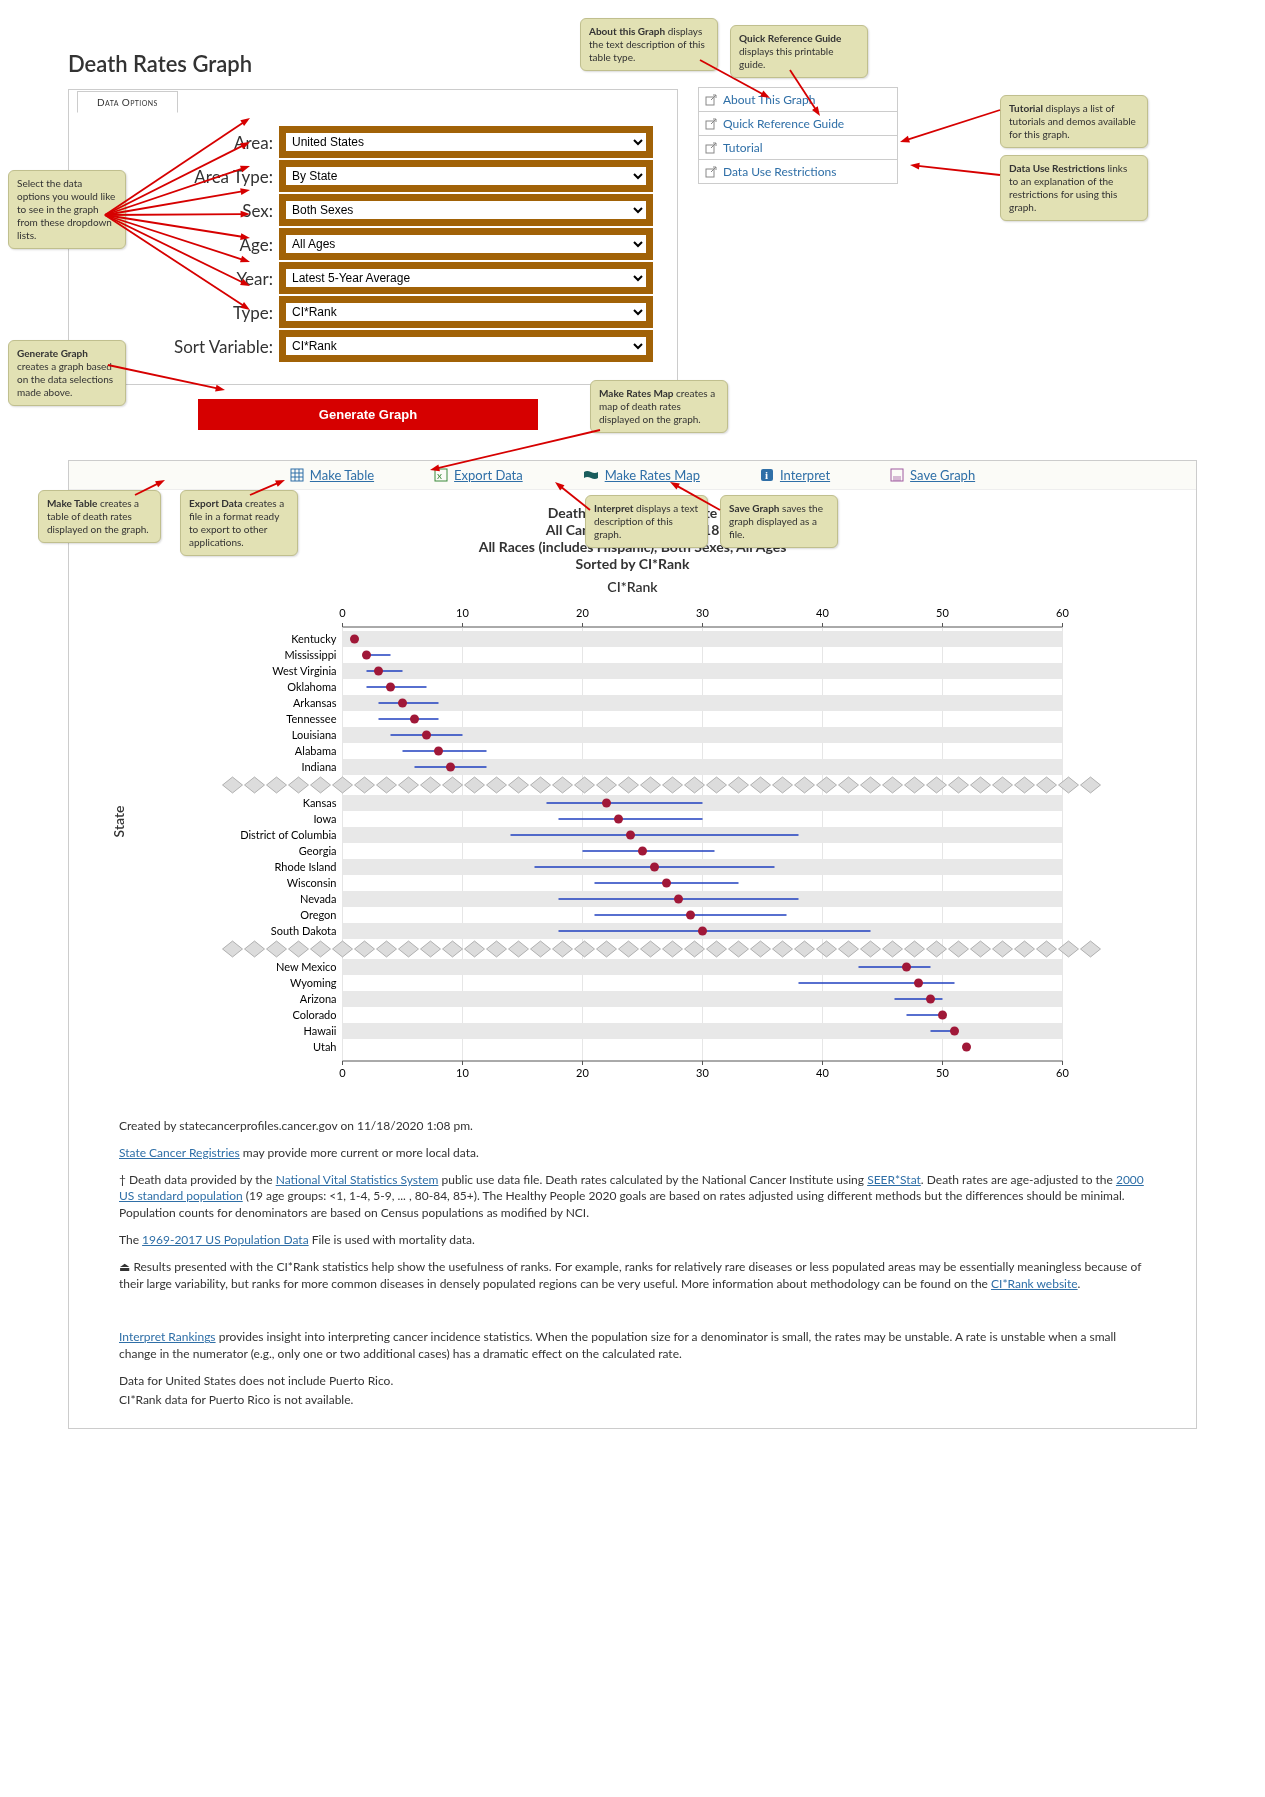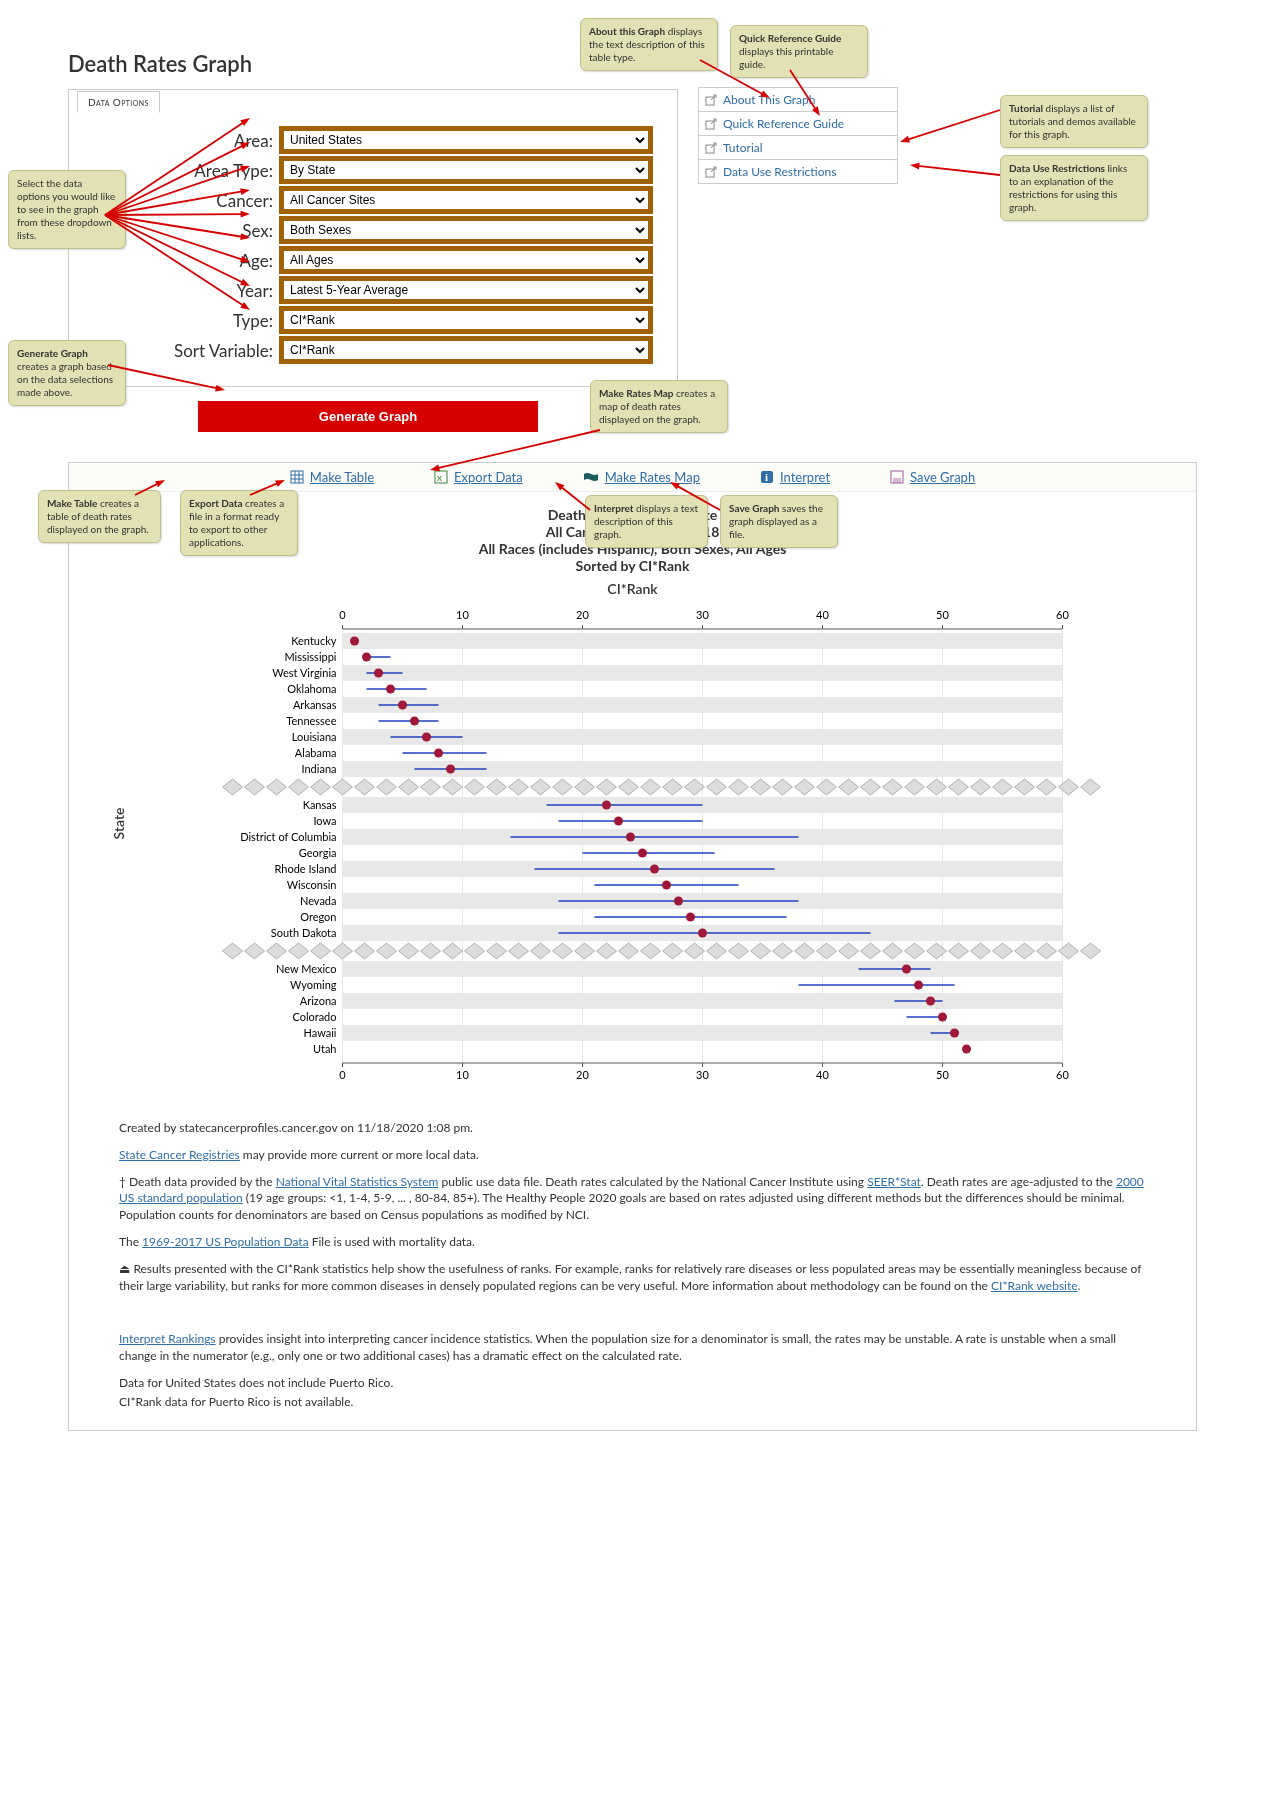--- a/index.html
+++ b/index.html
@@ -31,21 +31,21 @@
     padding: 4px 4px 20px 4px;
     position: relative;
   }
   .tab {
     display: inline-block;
     border: 1px solid #ccc;
     border-bottom: 1px solid #fff;
     background: #fff;
     margin-top: -2px;
     margin-left: 4px;
-    padding: 4px 10px;
+    padding: 4px 19px;
     font-size: 10px;
     letter-spacing: 0.04em;
     font-variant: small-caps;
     position: relative;
     top: -1px;
   }
   .form-row {
     display: flex;
     align-items: center;
     margin: 2px 0;
@@ -56,21 +56,21 @@
     padding-right: 6px;
     font-size: 17px;
     color: #333;
   }
   .form-select {
     flex: 1;
     margin-right: 20px;
     font-size: 12px;
     padding: 1px 2px;
     background: #fff;
-    border: 5px solid #a16207;
+    border: 7px solid #a16207;
   }
   .generate-btn {
     display: block;
     margin: 14px auto 0 auto;
     width: 340px;
     background: #d60000;
     color: #fff;
     font-weight: bold;
     border: none;
     padding: 8px 0;
@@ -165,24 +165,20 @@
     <span class="tab">Data Options</span>
     <div style="height:10px"></div>
     <div id="form-rows">
         <div class="form-row">
           <label class="form-label">Area:</label>
           <select class="form-select"><option>United States</option></select>
         </div>
         <div class="form-row">
           <label class="form-label">Area Type:</label>
           <select class="form-select"><option>By State</option></select>
-        </div>
-        <div class="form-row">
-          <label class="form-label">Cancer:</label>
-          <select class="form-select"><option>All Cancer Sites</option></select>
         </div>
         <div class="form-row">
           <label class="form-label">Sex:</label>
           <select class="form-select"><option>Both Sexes</option></select>
         </div>
         <div class="form-row">
           <label class="form-label">Age:</label>
           <select class="form-select"><option>All Ages</option></select>
         </div>
         <div class="form-row">

